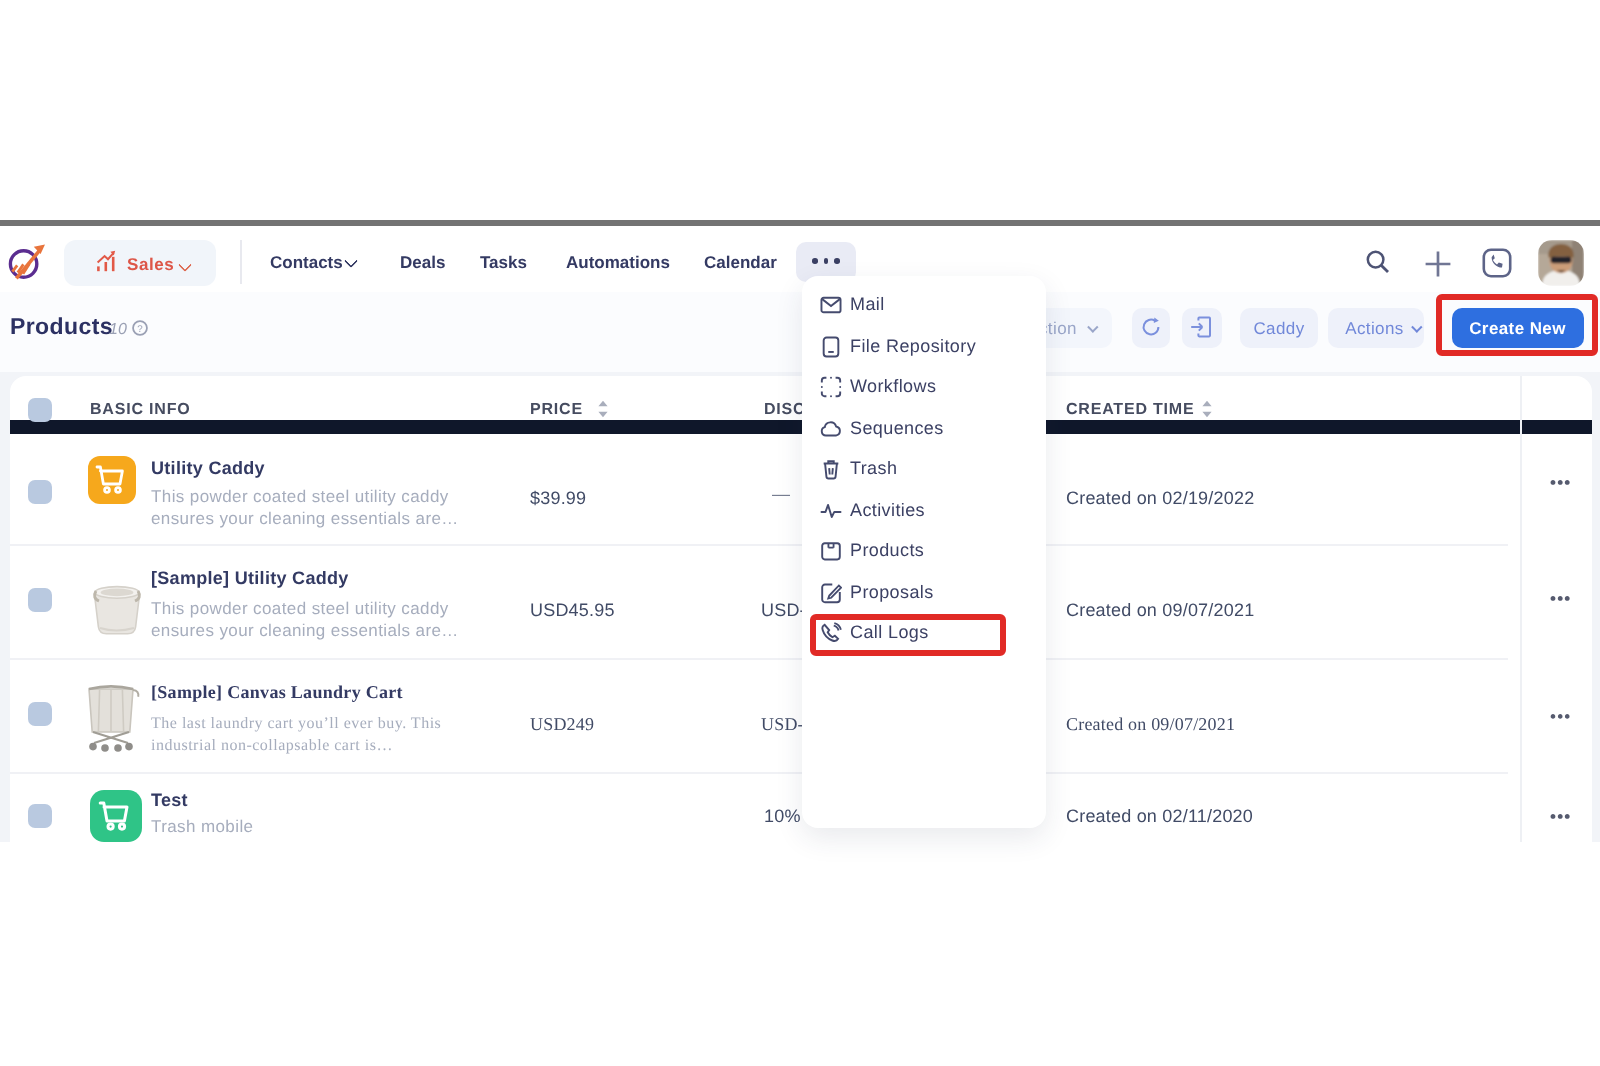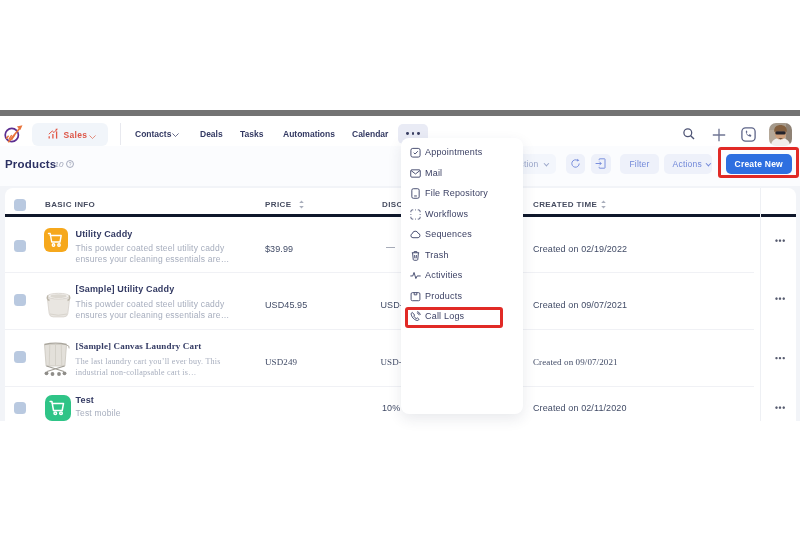--- a/index.html
+++ b/index.html
@@ -1,20 +1,20 @@
 <!DOCTYPE html>
 <html><head>
 <meta charset="utf-8">
 <style>
 * { margin:0; padding:0; box-sizing:border-box; }
 html,body { width:800px; height:533px; background:#fff; font-family:"Liberation Sans",sans-serif; position:relative; overflow:hidden; }
 .abs { position:absolute; }
 
 
-#nav { left:0; top:110px; width:800px; height:36px; background:#fff; border-top:6px solid #737373; }
+#nav { left:0; top:110px; width:800px; height:36px; background:#fff; border-top:3px solid #737373; }
 #salesbtn { left:32px; top:7px; width:76px; height:23px; background:#f1f5fa; border-radius:6px; }
 
 #salesbtn .txt { left:31.5px; top:6.5px; font-size:8.5px; font-weight:bold; color:#dd5648; letter-spacing:.3px; }
 #salesbtn .chev { left:57.5px; top:9.5px; }
 .chev { width:5px; height:5px; border-right:1.1px solid #dd6a52; border-bottom:1.1px solid #dd6a52; transform:rotate(45deg); border-radius:1px; }
 .chev.nv { border-color:#343a63; }
 #navdiv { left:120px; top:7px; width:1px; height:22px; background:#e8e9ef; }
 .navitem { top:13px; font-size:8.5px; font-weight:bold; color:#343a63; letter-spacing:0; }
 #dots3 { left:398px; top:7.5px; width:30px; height:20px; background:#e9ebf5; border-radius:5px; display:flex; align-items:center; justify-content:center; }
 #dots3 span { display:block; width:2.8px; height:2.8px; border-radius:50%; background:#3a3f63; margin:0 1.2px; }
@@ -24,21 +24,21 @@
 #pgtitle { left:5px; top:157.5px; font-size:11.5px; font-weight:bold; color:#2c3163; letter-spacing:.2px; }
 #pgcount { left:54.5px; top:160px; font-size:8px; color:#9aa0b4;font-style:italic; }
 .btn { top:153.5px; height:20px; background:#eef1fa; border-radius:5px; color:#7188d9; font-size:8.5px; text-align:center; line-height:20px; letter-spacing:.2px; }
 #bulk { left:470px; width:86px; background:#f3f6fc; color:#9aa6c9; text-align:right; padding-right:9px; z-index:1; }
 #createnew { left:725.5px; top:153.5px; width:66.5px; height:20px; background:#2e6fe0; border-radius:5px; color:#fff; font-size:8.5px; font-weight:bold; text-align:center; line-height:20px; letter-spacing:.2px; z-index:2;}
 .redbox { border:3px solid #e12a26; border-radius:3px; z-index:10; }
 #red1 { left:718px; top:146.5px; width:81px; height:31px; }
 #red2 { left:405px; top:306.5px; width:98px; height:21.5px; z-index:30; }
 
 #card { left:5px; top:188px; width:791px; height:233px; background:#fff; border-radius:8px 8px 0 0; overflow:hidden; }
-.hdrow { left:0; top:0; width:791px; height:29px; border-bottom:3px solid #0f172a; }
+.hdrow { left:0; top:0; width:791px; height:29px; border-bottom:7px solid #0f172a; }
 .hcell { top:12px; font-size:8px; font-weight:bold; color:#464c60; letter-spacing:.4px; }
 .cb { width:12px; height:12px; background:#b9c9e0; border-radius:3.5px; left:9px; }
 .row { left:0; width:791px; }
 .rline { height:1px; background:#f0f1f5; left:0; width:749px; }
 .title { font-size:9px; font-weight:bold; color:#333a63; letter-spacing:.15px; }
 .desc { font-size:8.5px; color:#a6adbd; letter-spacing:.2px; line-height:11.5px; }
 .pricetx { font-size:9px; color:#414b66; letter-spacing:.1px; }
 .datetx { font-size:9px; color:#414b66; letter-spacing:.1px; }
 #acol { left:754.5px; top:0px; width:1px; height:233px; background:#eef0f4; }
 .rdots { color:#565b6f; font-size:8.5px; letter-spacing:.6px; font-weight:bold; }
@@ -138,21 +138,21 @@
     <path d="M9.2 5.5 a3.7 3.7 0 1 1 -1.7 -3.1" fill="none" stroke="#7b90dd" stroke-width="1"></path>
     <path d="M7.2 0.8 l2.2 1.6 -2.5 1.1 z" fill="#7b90dd"></path>
   </svg>
 </div>
 <div class="abs btn" style="left:590.5px; width:20px;">
   <svg width="11" height="11" viewBox="0 0 11 11" style="margin-top:4.5px;">
     <path d="M4.2 2.2 V1.2 q0 -0.4 0.4 -0.4 h5 q0.4 0 0.4 0.4 v8.6 q0 0.4 -0.4 0.4 h-5 q-0.4 0 -0.4 -0.4 v-1" fill="none" stroke="#7b90dd" stroke-width="1"></path>
     <path d="M0.6 5.5 H6.2 M6.2 5.5 L4.4 3.7 M6.2 5.5 L4.4 7.3" fill="none" stroke="#7b90dd" stroke-width="1"></path>
   </svg>
 </div>
-<div class="abs btn" style="left:620px; width:39px;">Filter</div>
+<div class="abs btn" style="left:620px; width:39px;">Caddy</div>
 <div class="abs btn" style="left:663.5px; width:48px; padding-left:7px;">Actions <span style="display:inline-block;width:4px;height:4px;border-right:1.2px solid #7188d9;border-bottom:1.2px solid #7188d9;transform:rotate(45deg) translateY(-2px);margin-left:1px;"></span></div>
 <div class="abs" id="createnew">Create New</div>
 <div class="abs redbox" id="red1"></div>
 
 <div class="abs" id="card">
   <div class="abs hdrow">
     <div class="abs cb" style="top:10.5px;"></div>
     <div class="abs hcell" style="left:40px;">BASIC INFO</div>
     <div class="abs hcell" style="left:260px;">PRICE</div>
     <svg class="abs" style="left:293px; top:12px;" width="7" height="9" viewBox="0 0 7 9">
@@ -233,37 +233,30 @@
     <div class="abs icbox" style="left:40px; top:9px; width:26px; height:26px; border-radius:7px; background:#2fc487;">
       <svg width="26" height="26" viewBox="0 0 26 26">
           <g stroke="#fff" stroke-width="1.5" fill="none" stroke-linecap="round" stroke-linejoin="round">
             <path d="M7 8.5 h11.5 l-1.3 7 h-8.7 l-1.6 -9 h-1.8"></path>
             <circle cx="10.3" cy="18.3" r="1.3"></circle>
             <circle cx="16" cy="18.3" r="1.3"></circle>
           </g>
         </svg>
     </div>
     <div class="abs title" style="left:70.5px; top:9.5px;">Test</div>
-    <div class="abs desc" style="left:70.5px; top:22px;">Test mobile</div>
+    <div class="abs desc" style="left:70.5px; top:22px;">Trash mobile</div>
     <div class="abs pricetx" style="left:260px; top:17px;margin-top:24px;">$150</div>
     <div class="abs pricetx" style="left:377px; top:17px;">10%</div>
     <div class="abs datetx" style="left:528px; top:17px;">Created on 02/11/2020</div>
     <div class="abs rdots" style="left:770px; top:17.5px;">•••</div>
   </div>
   <div class="abs" id="acol"></div>
 </div>
 
 <div class="abs" id="panel">
-  <div class="mi">
-      <svg width="11" height="11" viewBox="0 0 12 12">
-        <rect x="1" y="1.5" width="10" height="9.5" rx="2" fill="none" stroke="#454b6e" stroke-width="1.05"></rect>
-        <path d="M4 6.2 l1.5 1.5 L8.5 4.6" fill="none" stroke="#454b6e" stroke-width="1.05"></path>
-      </svg>
-      <div class="lbl">Appointments</div>
-    </div>
   <div class="mi">
       <svg width="11" height="11" viewBox="0 0 12 12">
         <rect x="0.8" y="2" width="10.4" height="8" rx="1.2" fill="none" stroke="#454b6e" stroke-width="1.05"></rect>
         <path d="M1.2 2.8 L6 6.5 L10.8 2.8" fill="none" stroke="#454b6e" stroke-width="1.05"></path>
       </svg>
       <div class="lbl">Mail</div>
     </div>
   <div class="mi">
       <svg width="11" height="11" viewBox="0 0 12 12">
         <rect x="2" y="0.8" width="8" height="10.4" rx="1.6" fill="none" stroke="#454b6e" stroke-width="1.05"></rect>
@@ -307,19 +300,26 @@
     </div>
   <div class="mi">
       <svg width="11" height="11" viewBox="0 0 12 12">
         <rect x="1.2" y="1.8" width="9.6" height="8.8" rx="1.4" fill="none" stroke="#454b6e" stroke-width="1.05"></rect>
         <path d="M4.6 1.8 v2.4 M7.4 1.8 v2.4 M4.6 4.2 h2.8" fill="none" stroke="#454b6e" stroke-width="1"></path>
       </svg>
       <div class="lbl">Products</div>
     </div>
   <div class="mi">
       <svg width="11" height="11" viewBox="0 0 12 12">
+        <path d="M10.8 5.5 v4 a1.5 1.5 0 0 1 -1.5 1.5 h-6.6 a1.5 1.5 0 0 1 -1.5 -1.5 v-6.6 a1.5 1.5 0 0 1 1.5 -1.5 h4" fill="none" stroke="#454b6e" stroke-width="1.05"></path>
+        <path d="M5 7.5 l5.3 -5.6 1.2 1.2 -5.4 5.5 -1.6 0.4 z" fill="none" stroke="#454b6e" stroke-width="1"></path>
+      </svg>
+      <div class="lbl">Proposals</div>
+    </div>
+  <div class="mi">
+      <svg width="11" height="11" viewBox="0 0 12 12">
         <path d="M2.5 1.5 c-1 0.5 -1.5 1.5 -1 3 c0.8 2.6 2.7 4.6 5.2 5.6 c1.5 0.6 2.6 0.1 3.2 -0.9 l-1.8 -1.7 -1.3 0.8 c-1.2 -0.7 -2 -1.5 -2.6 -2.7 l0.8 -1.2 z" fill="none" stroke="#454b6e" stroke-width="1.05"></path>
         <path d="M7.5 2 a3.5 3.5 0 0 1 2.6 2.6 M7.8 0.6 a5 5 0 0 1 3.6 3.6" fill="none" stroke="#454b6e" stroke-width="1"></path>
       </svg>
       <div class="lbl">Call Logs</div>
     </div>
 </div>
 <div class="abs redbox" id="red2"></div>
 
 </body></html>

